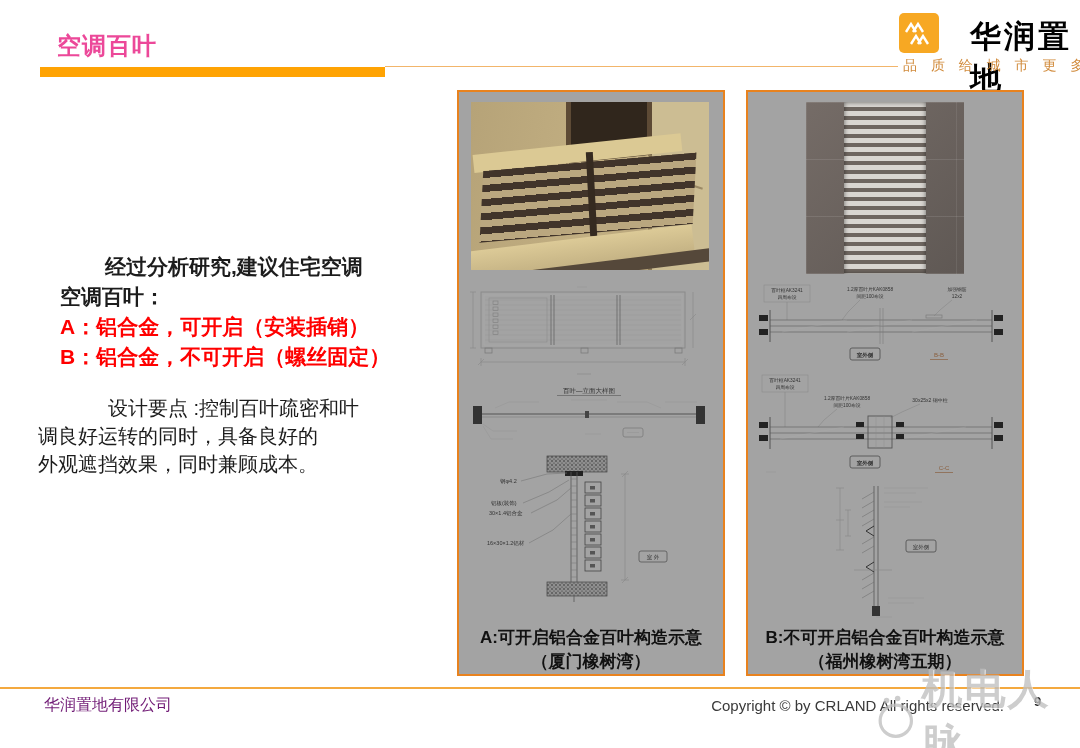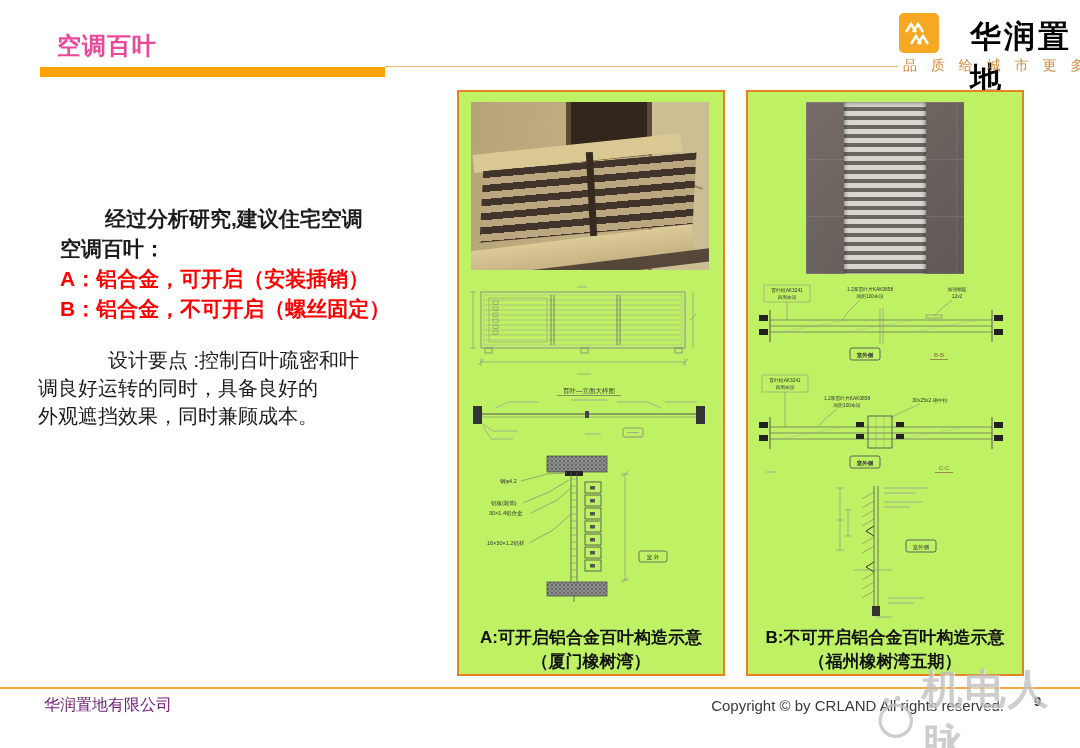--- a/index.html
+++ b/index.html
@@ -8,29 +8,29 @@
     font-family:"Liberation Sans","DejaVu Sans",sans-serif;overflow:hidden;
   }
   
   .page-title{position:absolute;left:57px;top:30px;font-size:24px;font-weight:bold;color:#ec4899;letter-spacing:1px;}
   .title-bar{position:absolute;left:40px;top:67px;width:345px;height:10px;background:#FFA303;}
   .header-rule{position:absolute;left:385px;top:66px;width:513px;height:1px;background:#F2B56B;}
   .brand-icon{position:absolute;left:899px;top:13px;width:40px;height:40px;}
   .brand-name{position:absolute;left:970px;top:16px;font-size:31px;font-weight:700;color:#000000;letter-spacing:3px;}
   .brand-tagline{position:absolute;left:903px;top:57px;font-size:14px;color:#D18B3C;letter-spacing:5px;white-space:nowrap;}
   
-  .txt{position:absolute;color:#1c1c1c;}
+  .txt{position:absolute;color:#1c1c1c;margin-top:48px;}
   .intro{left:60px;top:204px;width:390px;font-size:21px;font-weight:bold;line-height:30px;}
   .indent1{padding-left:45px;}
   .red{color:#FF0000;}
   .design{left:38px;top:346px;width:410px;font-size:20px;line-height:28px;}
   .indent2{padding-left:70px;}
   .pointer{left:64px;top:478px;font-size:20px;}
   
-  .panel{position:absolute;top:90px;height:582px;border:2px solid #E8821E;background:#bef264;}
+  .panel{position:absolute;top:90px;height:582px;border:2px solid #E8821E;background:#a3a3a3;}
   .panel-a{left:457px;width:264px;}
   .panel-b{left:746px;width:274px;}
   .caption{position:absolute;width:100%;text-align:center;font-size:17px;font-weight:bold;color:#111;}
   .cap1{top:534px;}
   .cap2{top:558px;}
   
   .photoA{position:absolute;left:12px;top:10px;width:238px;height:168px;overflow:hidden;
     background:linear-gradient(100deg,#b6a378 0%,#c3b083 55%,#a89570 100%);}
   .photoA .wallR{position:absolute;right:0;top:0;width:24%;height:100%;background:#ccbd93;border-left:4px solid #8d7b57;}
   .photoA .joint{position:absolute;right:2%;top:46%;width:24%;height:2px;background:#9b8a66;transform:rotate(18deg);}

